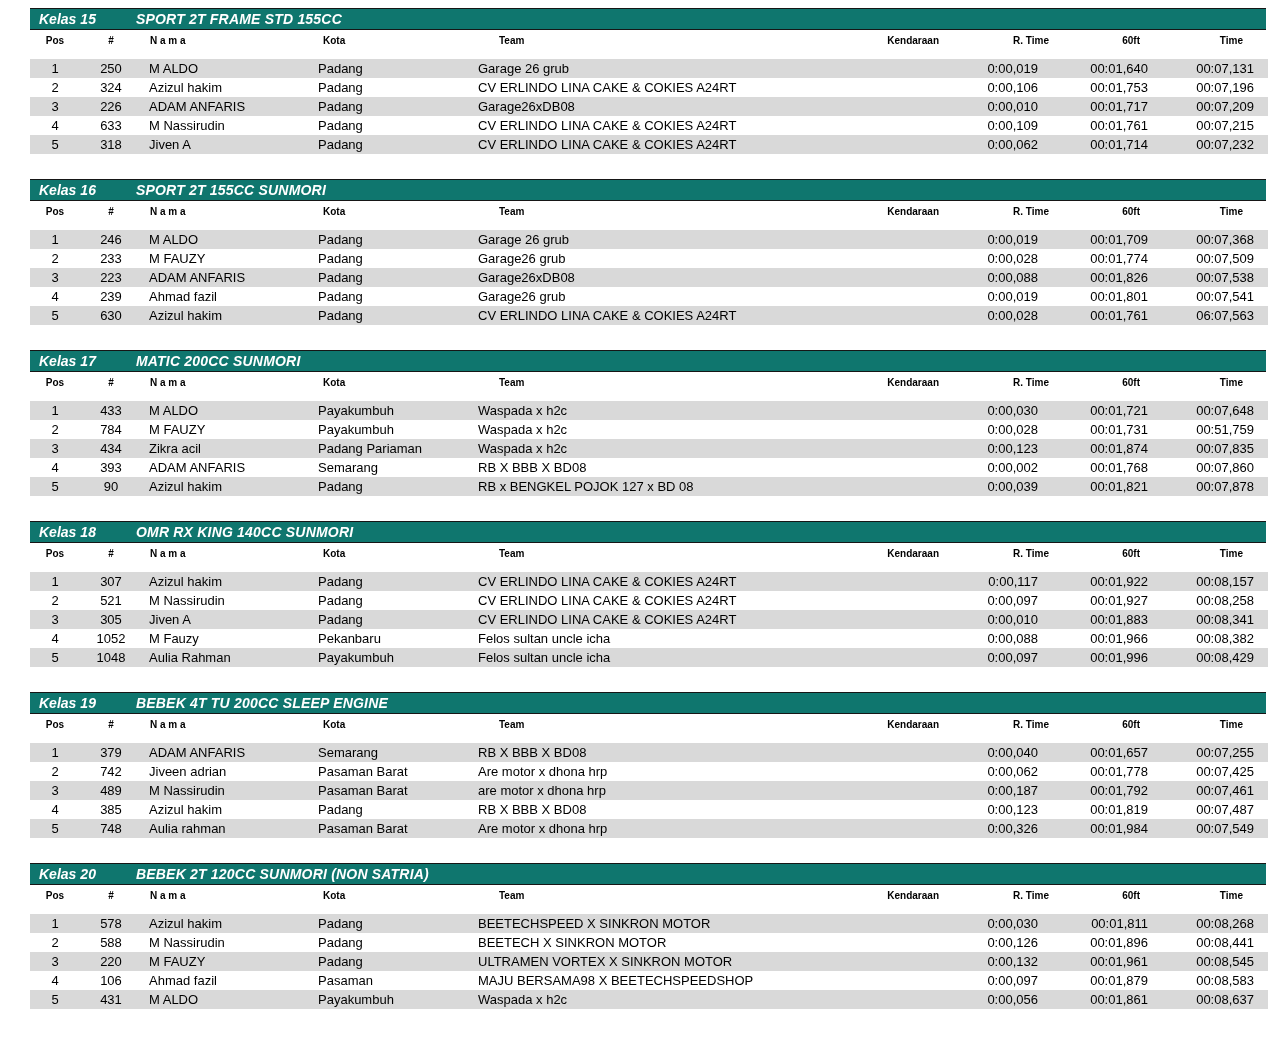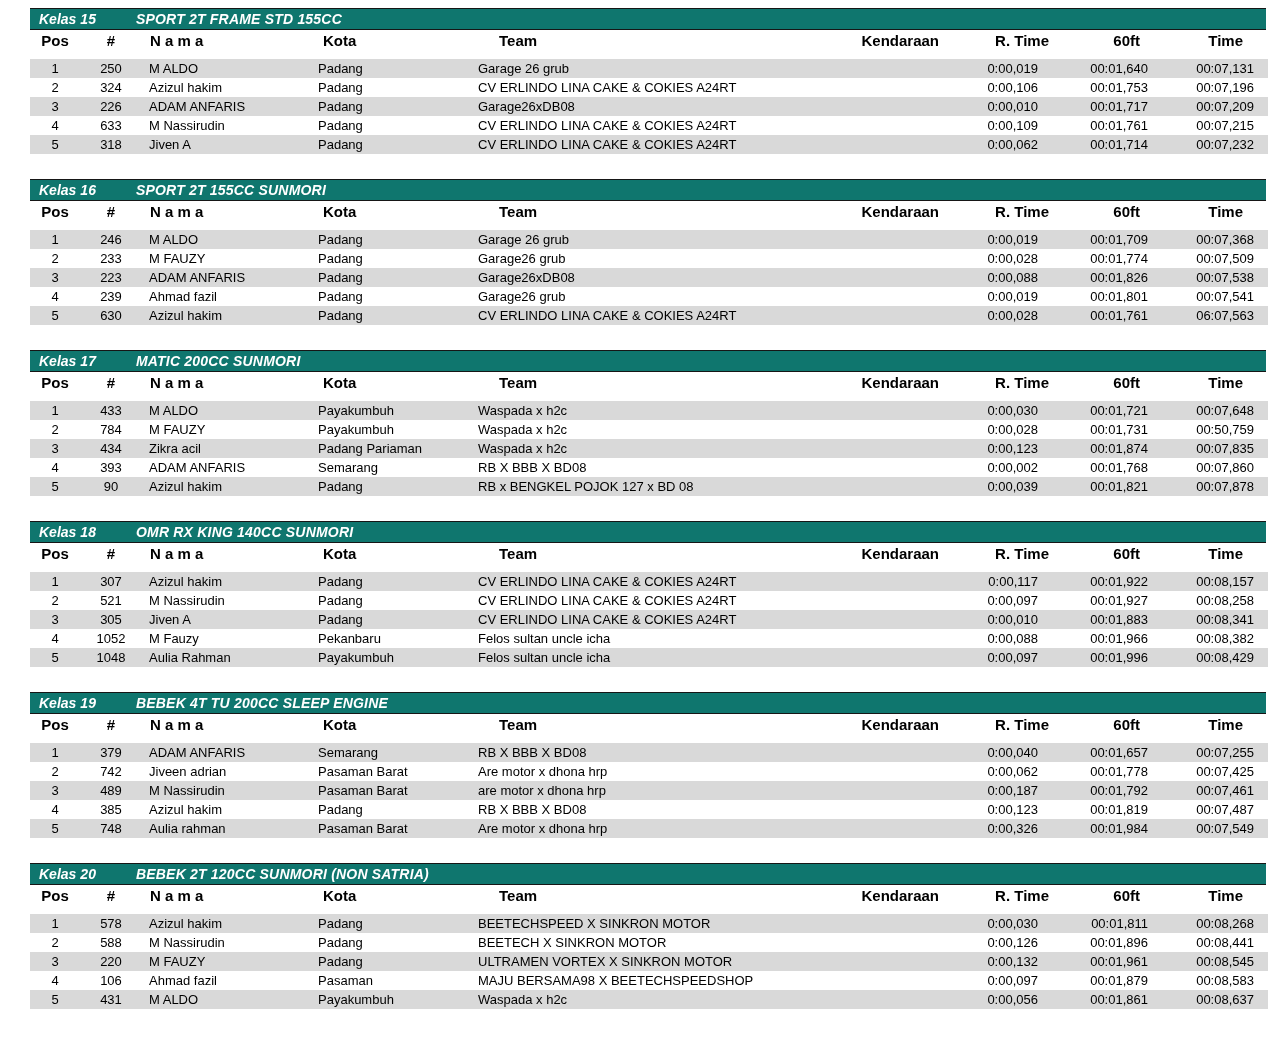--- a/index.html
+++ b/index.html
@@ -27,21 +27,21 @@
   .bar-kelas { margin-left:9px; }
   .bar-no   { margin-left:4px; }
   .bar-title{ margin-left:40px; letter-spacing:.2px; }
 
   table.results {
     border-collapse:collapse;
     table-layout:fixed;
     width:1238px;
   }
   thead th {
-    font-size:15px; font-weight:bold;
+    font-size:10px; font-weight:bold;
     height:20px; padding:0;
     vertical-align:middle;
     border-bottom:3px solid #4a4a4a;
     white-space:nowrap;
   }
   tbody td {
     font-size:13px;
     height:19px; padding:0;
     vertical-align:middle;
     white-space:nowrap; overflow:hidden;
@@ -304,21 +304,21 @@
         </tr>
           <tr>
           <td class="al-c">2</td>
           <td class="al-c">784</td>
           <td class="al-l c2">M FAUZY</td>
           <td class="al-l c3">Payakumbuh</td>
           <td class="al-l c4">Waspada x h2c</td>
           <td class="al-r c5"></td>
           <td class="al-r c6">0:00,028</td>
           <td class="al-r c7">00:01,731</td>
-          <td class="al-r c8">00:50,759</td>
+          <td class="al-r c8">00:51,759</td>
         </tr>
           <tr>
           <td class="al-c">3</td>
           <td class="al-c">434</td>
           <td class="al-l c2">Zikra acil</td>
           <td class="al-l c3">Padang Pariaman</td>
           <td class="al-l c4">Waspada x h2c</td>
           <td class="al-r c5"></td>
           <td class="al-r c6">0:00,123</td>
           <td class="al-r c7">00:01,874</td>

